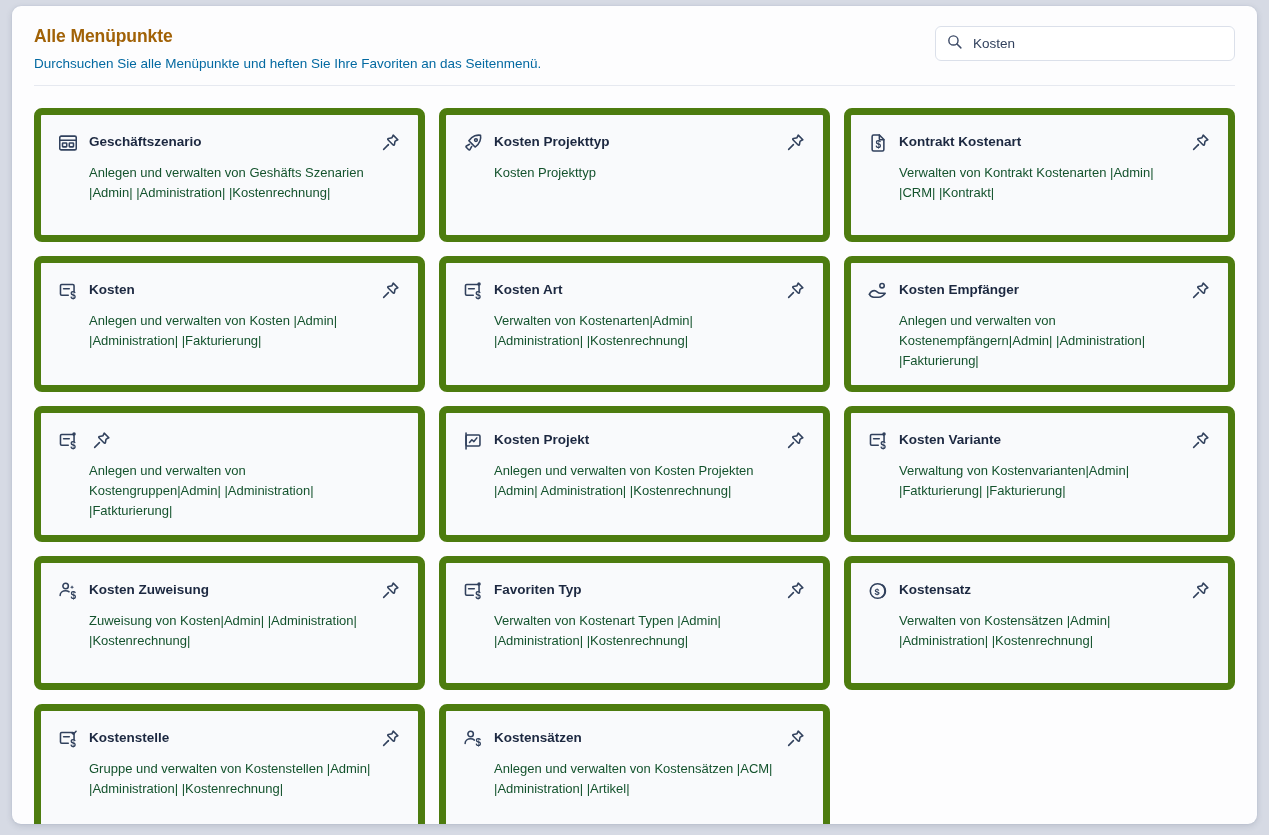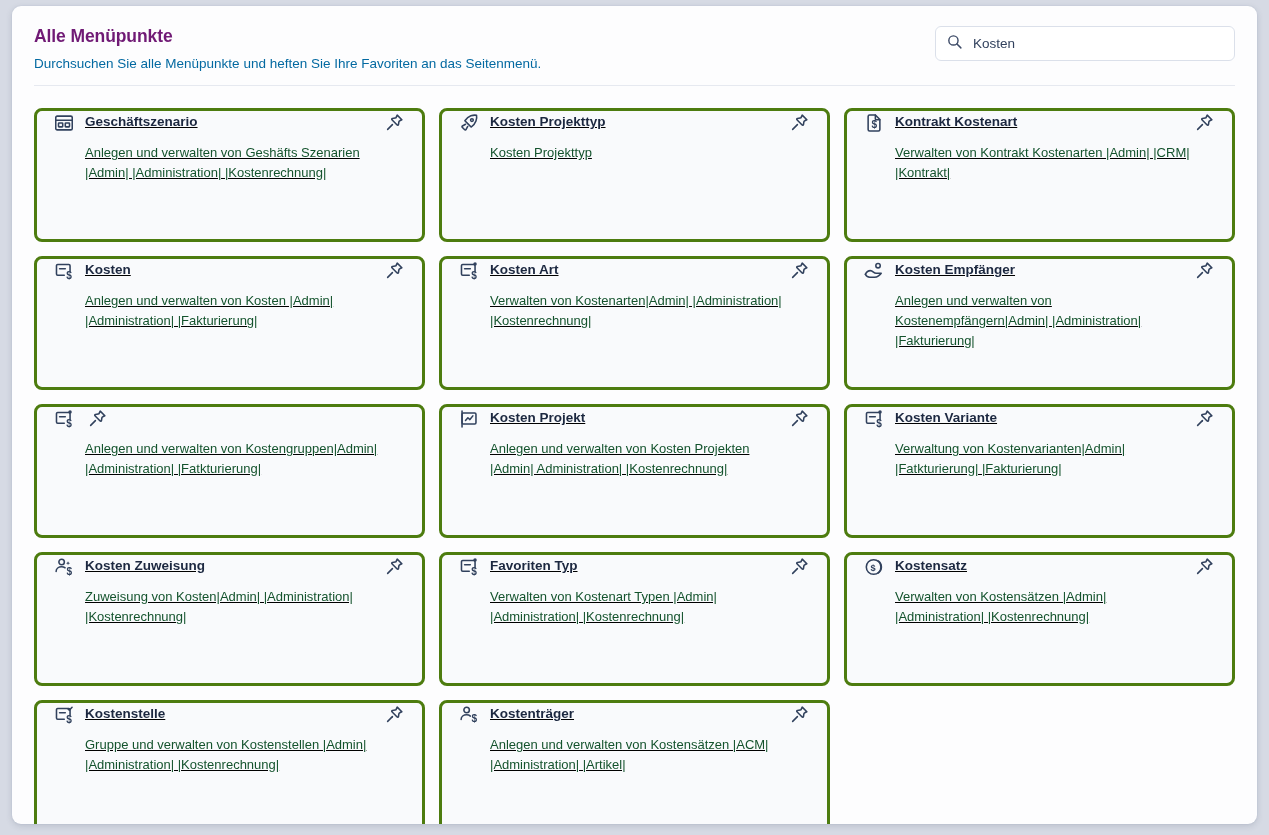--- a/index.html
+++ b/index.html
@@ -18,21 +18,21 @@
     box-shadow: 0 2px 6px rgba(60,70,95,.18), 0 0 0 1px rgba(205,211,224,.55);
     overflow: hidden;
   }
   .header {
     position: relative;
     padding: 20px 22px 0 22px;
   }
   .page-title {
     font-size: 17.5px;
     font-weight: bold;
-    color: #701a75;
+    color: #a16207;
     letter-spacing: -.1px;
   }
   .page-subtitle {
     margin-top: 9px;
     font-size: 13.5px;
     color: #0369a1;
   }
   .divider {
     margin: 14px 22px 0 22px;
     height: 1px;
@@ -67,27 +67,26 @@
   
   .grid {
     padding: 22px 22px 0 22px;
     display: grid;
     grid-template-columns: repeat(3, 1fr);
     column-gap: 14px;
     row-gap: 14px;
   }
   .card {
     background: #f9fafc;
-    border: 3px solid #4d7c0f;
+    border: 7px solid #4d7c0f;
     border-radius: 8px;
-    padding: 0 16px 14px 16px;
+    padding: 16px 16px 14px 16px;
     min-height: 134px;
     position: relative;
     cursor: pointer;
-    text-decoration: underline;
   }
   .card-top {
     display: flex;
     align-items: flex-start;
     gap: 10px;
   }
   .card-icon {
     flex: 0 0 auto;
     width: 22px; height: 22px;
     color: #31415d;
@@ -406,21 +405,21 @@
       </div>
       <div class="card">
         <div class="card-top">
           <span class="card-icon">
             <svg width="22" height="22" viewBox="0 0 24 24" stroke="currentColor" fill="none" stroke-width="1.7" stroke-linecap="round" stroke-linejoin="round">
               <circle cx="9.4" cy="6.6" r="3"></circle>
               <path d="M3.4 16.8c0-3 2.7-5 6-5 1.6 0 3.1.5 4.1 1.4"></path>
               <text x="14.6" y="19.4" font-size="11" font-weight="bold" fill="currentColor" stroke="none" font-family="Liberation Sans, sans-serif">$</text>
             </svg>
           </span>
-          <div class="card-title">Kostenträger</div>
+          <div class="card-title">Kostensätzen</div>
           <button class="pin-btn">
             <svg width="21" height="21" viewBox="0 0 24 24" fill="none" stroke="currentColor" stroke-width="1.8" stroke-linecap="round" stroke-linejoin="round">
               <path d="M15.1 3.6 20.4 8.9l-2.4 1.1c-.5.2-.9.7-1 1.3l-.5 3.1c-.1.7-1 1-1.5.5L9.1 8.9c-.5-.5-.2-1.4.5-1.5l3.1-.5c.6-.1 1.1-.4 1.3-1z"></path>
               <line x1="9.6" y1="14.4" x2="4.2" y2="19.8"></line>
             </svg>
           </button>
         </div>
         <div class="card-desc">Anlegen und verwalten von Kostensätzen |ACM| |Administration| |Artikel|</div>
       </div>
       <div class="card empty"></div>

